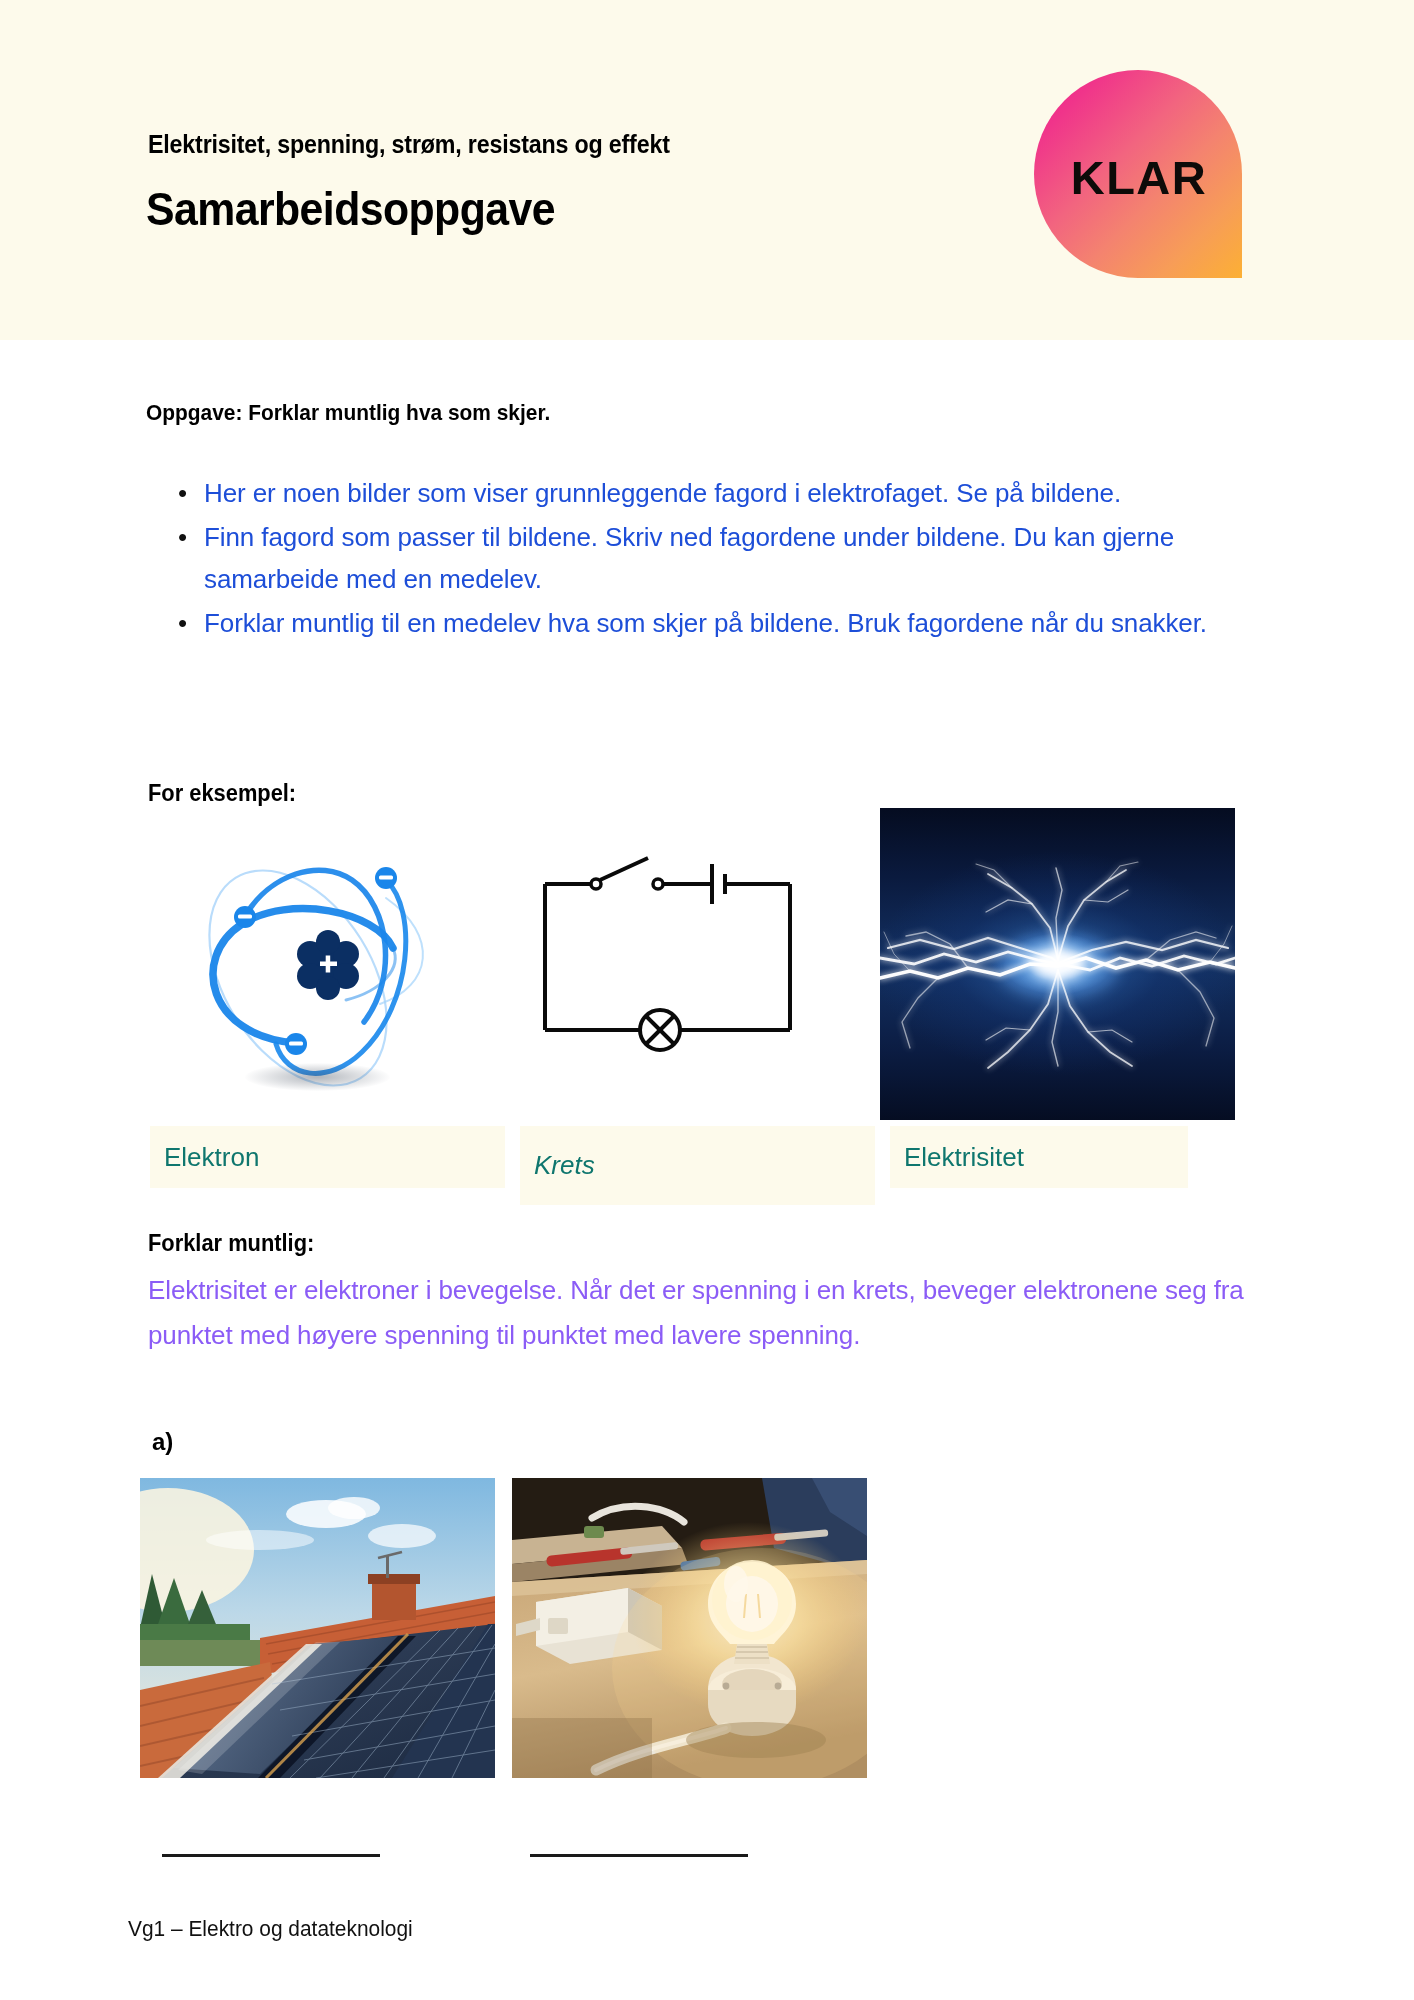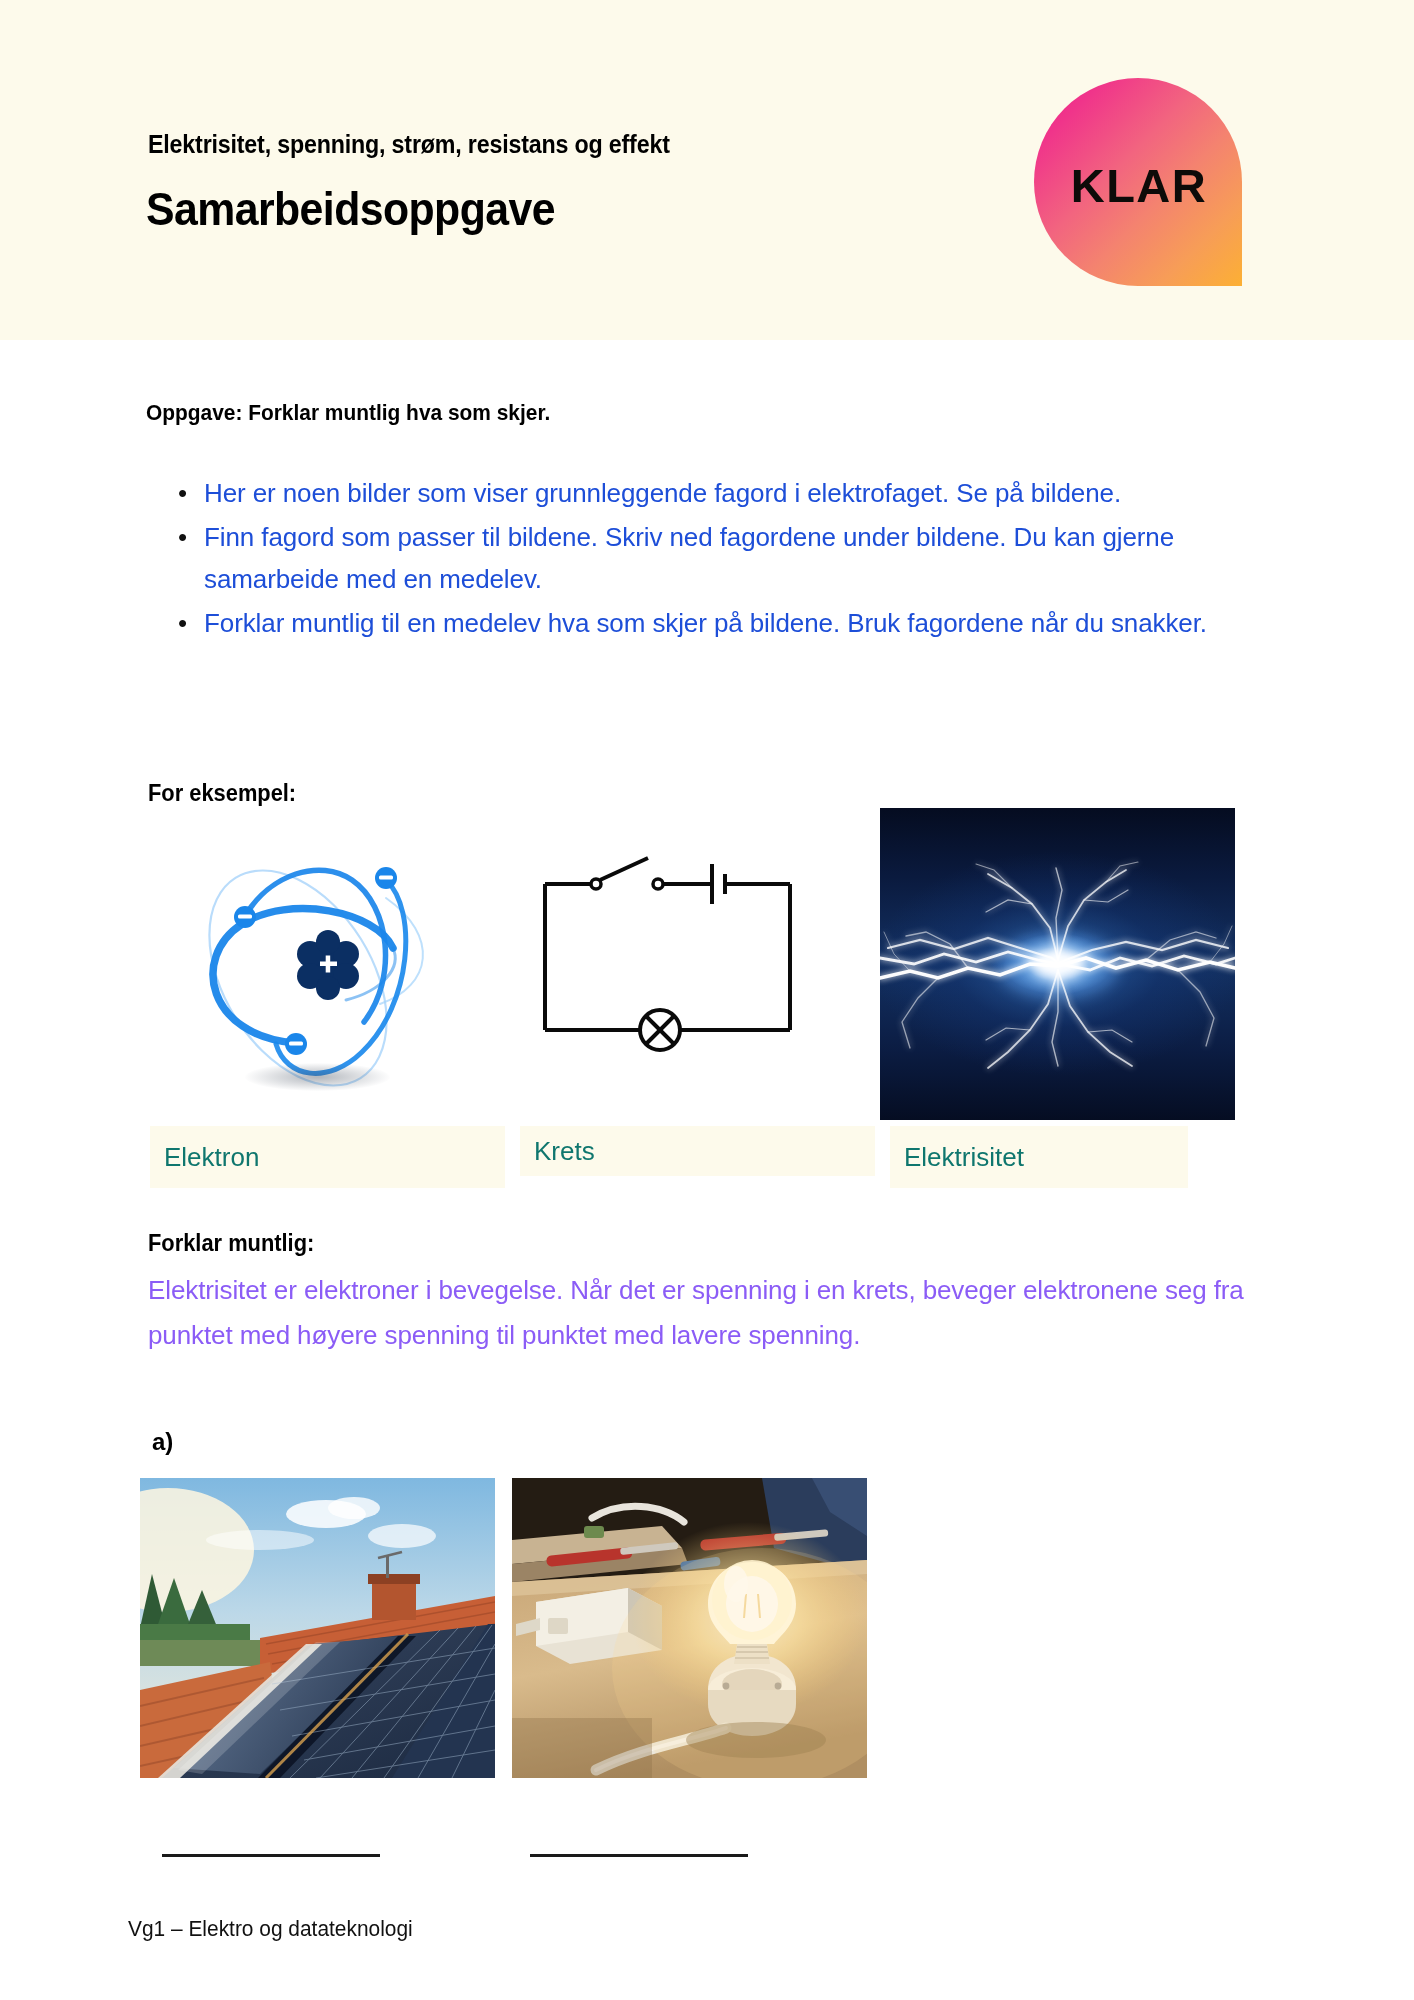--- a/index.html
+++ b/index.html
@@ -45,21 +45,21 @@
     color: #000000;
     transform: scaleX(0.93);
     transform-origin: left center;
     white-space: nowrap;
   }
 
   
   .logo {
     position: absolute;
     left: 1034px;
-    top: 78px;
+    top: 70px;
     width: 208px;
     height: 208px;
     border-radius: 50% 50% 0 50%;
     background: linear-gradient(135deg, #ef1a8c 0%, #f0368a 18%, #f2657f 42%, #f4836f 60%, #f79d57 80%, #fcb034 100%);
     display: flex;
     align-items: center;
     justify-content: center;
   }
   .logo-text {
     font-size: 47px;
@@ -155,21 +155,21 @@
     width: 355px; height: 312px;
     background:
       radial-gradient(ellipse 22% 14% at 50% 50%, #ffffff 0%, #e8f4ff 18%, rgba(120,190,255,0.55) 40%, rgba(30,90,180,0.12) 70%, rgba(0,0,0,0) 85%),
       radial-gradient(ellipse 65% 45% at 50% 50%, rgba(70,150,240,0.45) 0%, rgba(25,70,150,0.22) 45%, rgba(0,0,0,0) 80%),
       linear-gradient(180deg, #050c20 0%, #0a1a3e 22%, #133163 50%, #0b1c42 78%, #050d22 100%);
     overflow: hidden;
   }
 
   
   .lbl1 { left: 150px;  top: 1126px; width: 355px; height: 62px; }
-  .lbl2 { left: 520px;  top: 1126px; width: 355px; height: 50px; }
+  .lbl2 { left: 520px;  top: 1126px; width: 355px; height: 79px; font-style: italic; }
   .lbl3 { left: 890px;  top: 1126px; width: 298px; height: 62px; text-align: right; }
 
   
   .forklar-body {
     position: absolute;
     left: 148px;
     top: 1268px;
     width: 1110px;
     font-size: 26px;
     line-height: 45px;

